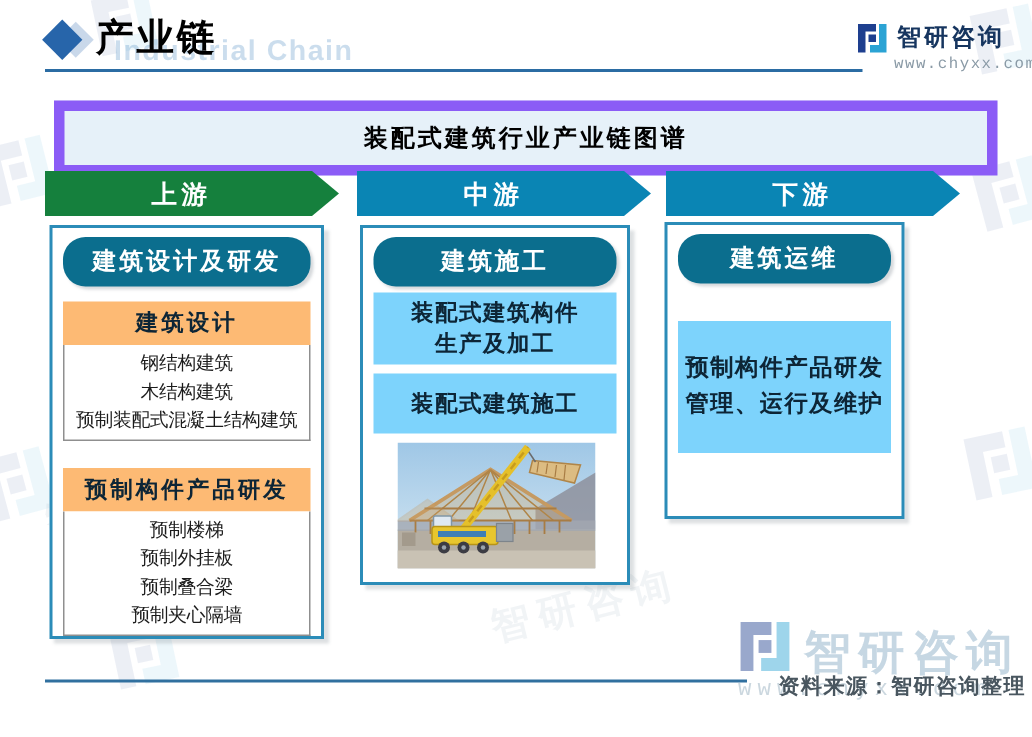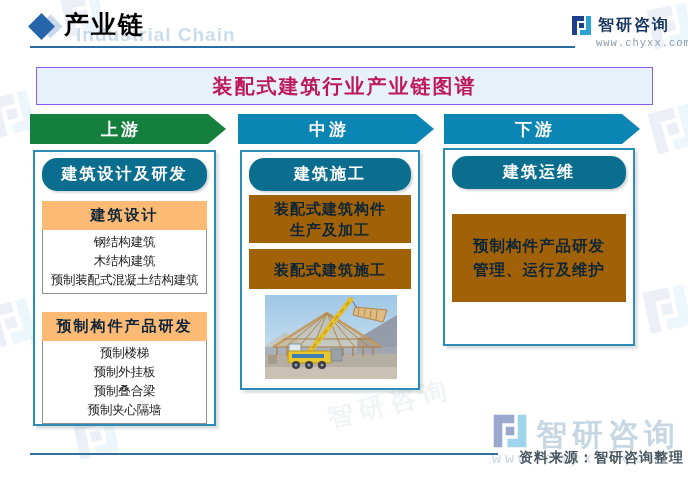--- a/index.html
+++ b/index.html
@@ -42,62 +42,62 @@
     position:absolute;left:27px;top:0;font-size:16px;font-weight:bold;
     color:#16355f;letter-spacing:2px;white-space:nowrap;
   }
   .brand-url{
     position:absolute;left:25px;top:22px;font-size:10.5px;color:#8a9aa6;
     letter-spacing:1px;font-family:"Liberation Mono",monospace;white-space:nowrap;
   }
   
   .title-banner{
     position:absolute;left:36px;top:67px;width:615px;height:36px;
-    background:#e6f1f9;border:1px solid #8b5cf6;
+    background:#e6f1f9;border:7px solid #8b5cf6;
     display:flex;align-items:center;justify-content:center;
-    font-size:20px;font-weight:bold;color:#be185d;letter-spacing:2px;
+    font-size:16px;font-weight:bold;color:#000000;letter-spacing:2px;
   }
   
   .stage{
     position:absolute;top:114px;height:30px;width:196px;
     clip-path:polygon(0 0,calc(100% - 18px) 0,100% 50%,calc(100% - 18px) 100%,0 100%);
     display:flex;align-items:center;justify-content:center;
     color:#fff;font-size:17px;font-weight:bold;letter-spacing:3px;
     padding-right:14px;box-sizing:border-box;
   }
   .stage-up{left:30px;background:#15803d;}
   .stage-mid{left:238px;background:#0a85b4;}
   .stage-down{left:444px;background:#0a85b4;}
   
   .col{
     position:absolute;background:#fff;border:2px solid #2b8cb8;
     box-shadow:3px 3px 2px rgba(120,130,140,.25);box-sizing:border-box;
   }
   .col1{left:33px;top:150px;width:183px;height:276px;}
   .col2{left:240px;top:150px;width:180px;height:240px;}
-  .col3{left:443px;top:148px;width:192px;height:198px;}
+  .col3{left:443px;top:148px;width:160px;height:198px;}
   .teal-head{
     position:absolute;left:7px;right:7px;height:33px;background:#0b6e8e;
     display:flex;align-items:center;justify-content:center;
     color:#fff;font-size:16px;font-weight:bold;letter-spacing:2px;
     box-shadow:2px 2px 2px rgba(120,130,140,.3);
     border-radius:15px;
   }
   .lb-head{
     background:#fdba74;display:flex;align-items:center;justify-content:center;
     color:#0d2536;font-size:15px;font-weight:bold;letter-spacing:2px;height:29px;
   }
   .list-box{
     background:#fff;border:1px solid #8f8f8f;border-top:none;
     text-align:center;color:#1c1c1c;font-size:12.5px;line-height:19px;
     padding:3px 0;letter-spacing:-0.2px;
   }
   .group{position:absolute;left:7px;right:7px;}
   .lb-box{
-    position:absolute;left:7px;right:7px;background:#a16207;
+    position:absolute;left:7px;right:7px;background:#7dd3fc;
     display:flex;flex-direction:column;align-items:center;justify-content:center;
     color:#0d2536;font-weight:bold;font-size:15px;line-height:21px;letter-spacing:1px;
   }
   .photo{
     position:absolute;left:23px;top:143px;width:132px;height:84px;
   }
   
   .ftr-line{
     position:absolute;left:30px;top:453px;width:468px;height:0;
     border-top:2px solid #31709f;

